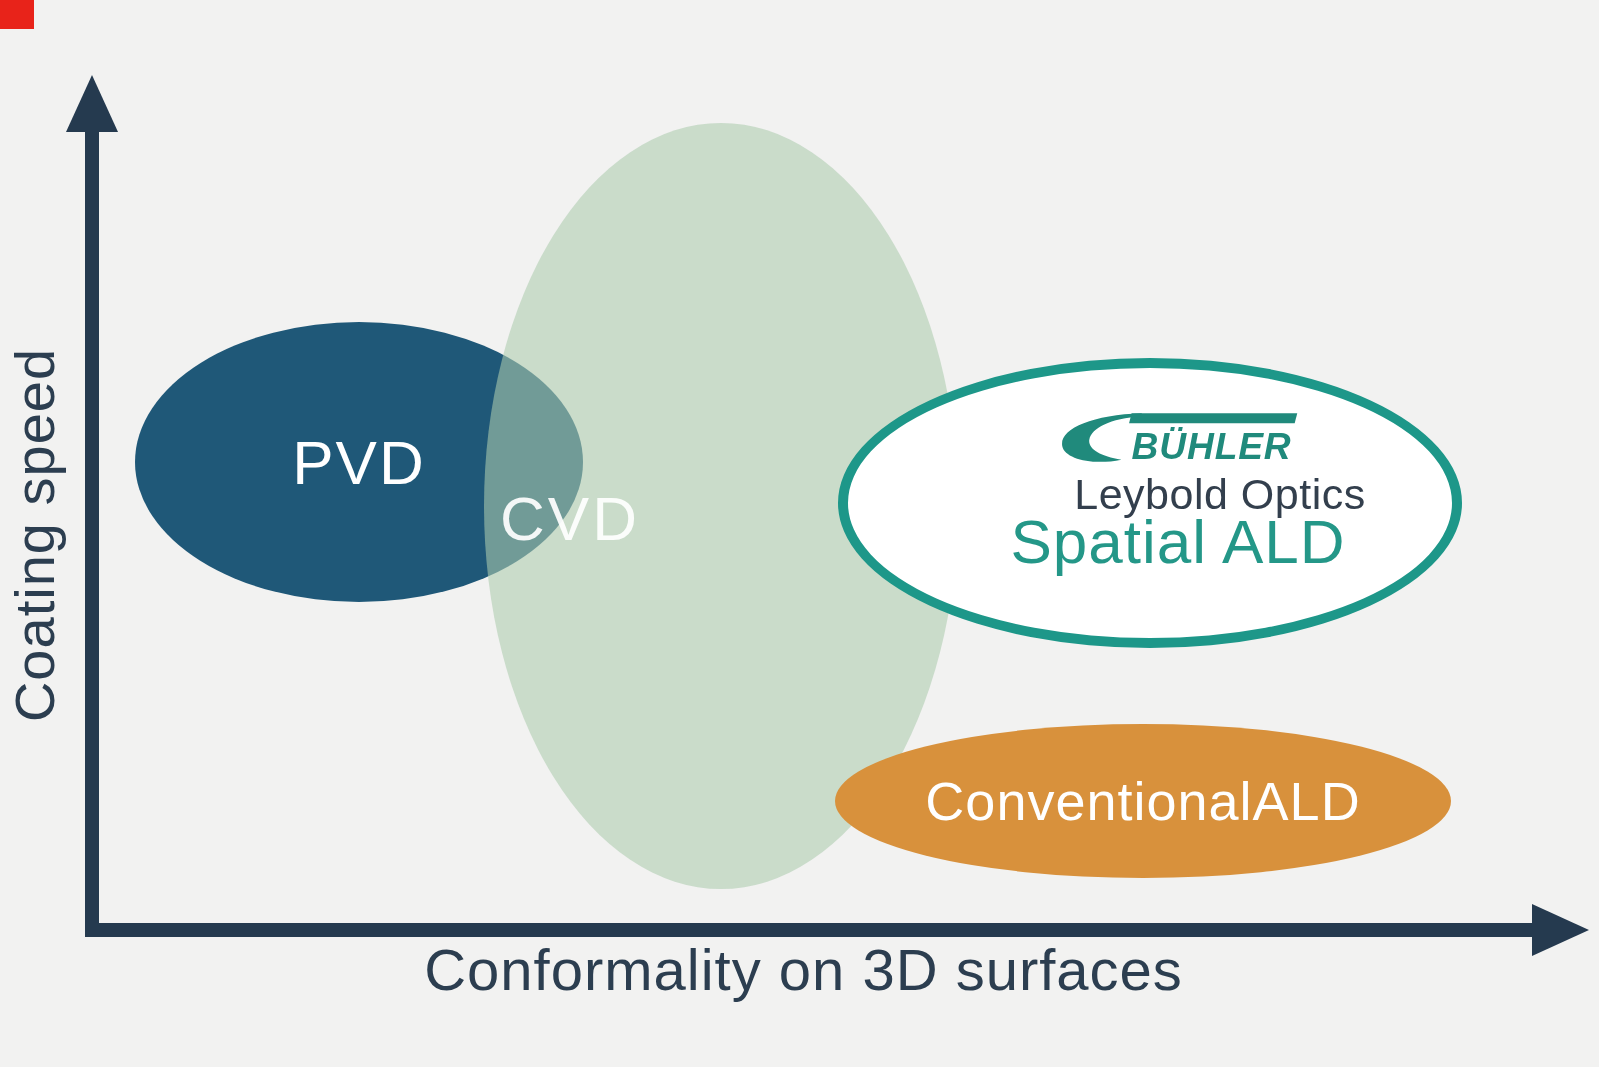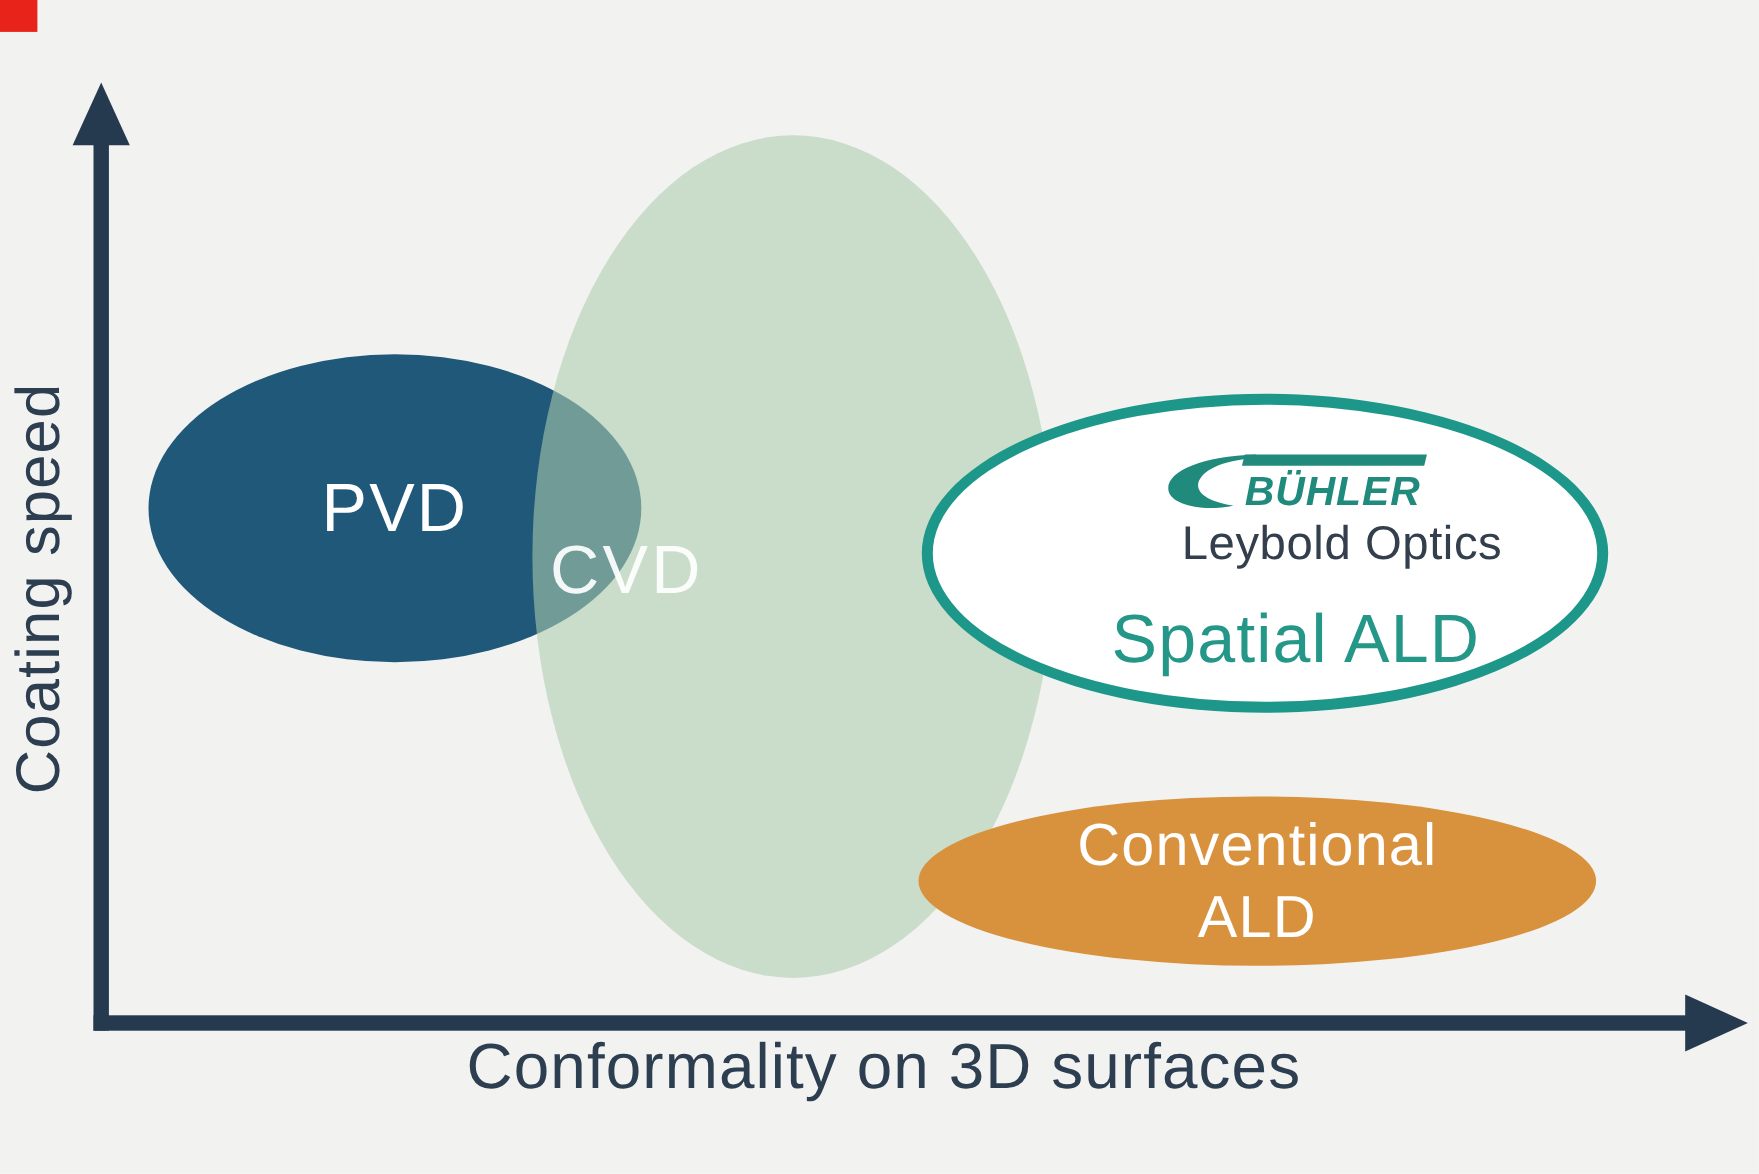--- a/index.html
+++ b/index.html
@@ -91,27 +91,26 @@
     white-space:nowrap;
     font-size:43px;letter-spacing:0.5px;
     color:var(--leybold-text,#333f4d);
   }
   .spatial-text{
     position:absolute;left:330px;top:138px;
     transform:translateX(-50%);
     white-space:nowrap;
     font-size:62px;font-weight:300;letter-spacing:1px;
     color:var(--spatial-teal,#249788);
-    margin-top:40px;
   }
   .conventional{
     left:835px;top:724px;width:616px;height:154px;
     background:var(--conventional-fill,#d8913c);
     z-index:3;
-    display:flex;flex-direction:column;align-items:center;justify-content:center;
+    display:flex;align-items:center;justify-content:center;
   }
   .conv-line{
     color:var(--conventional-text,#ffffff);
     font-size:54px;font-weight:300;letter-spacing:1px;
     line-height:66px;text-align:center;
   }
 </style>
 </head>
 <body>
 

